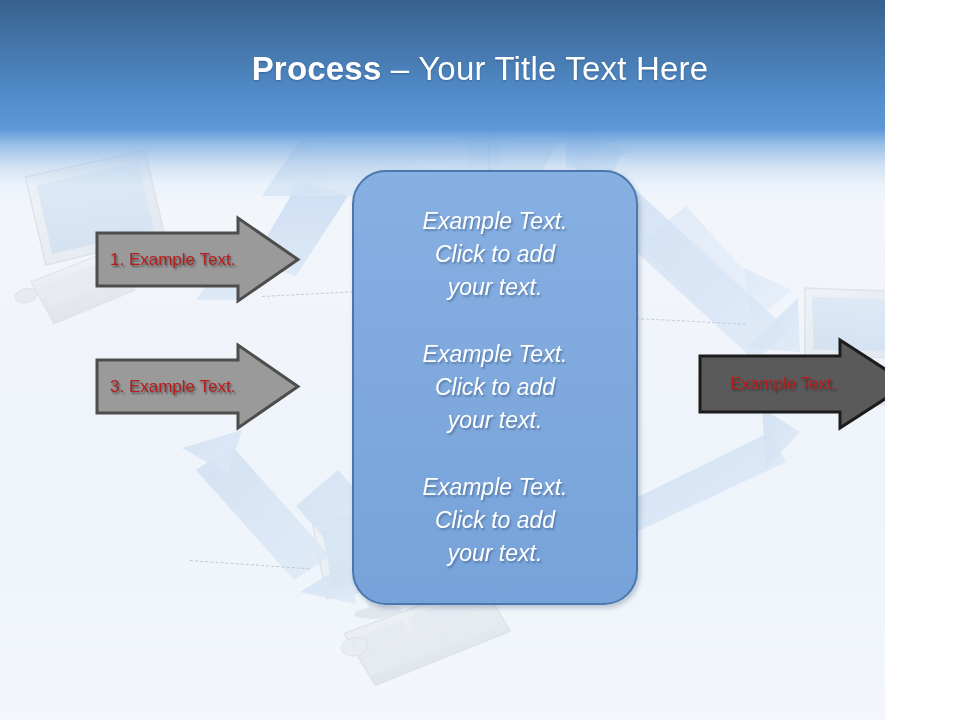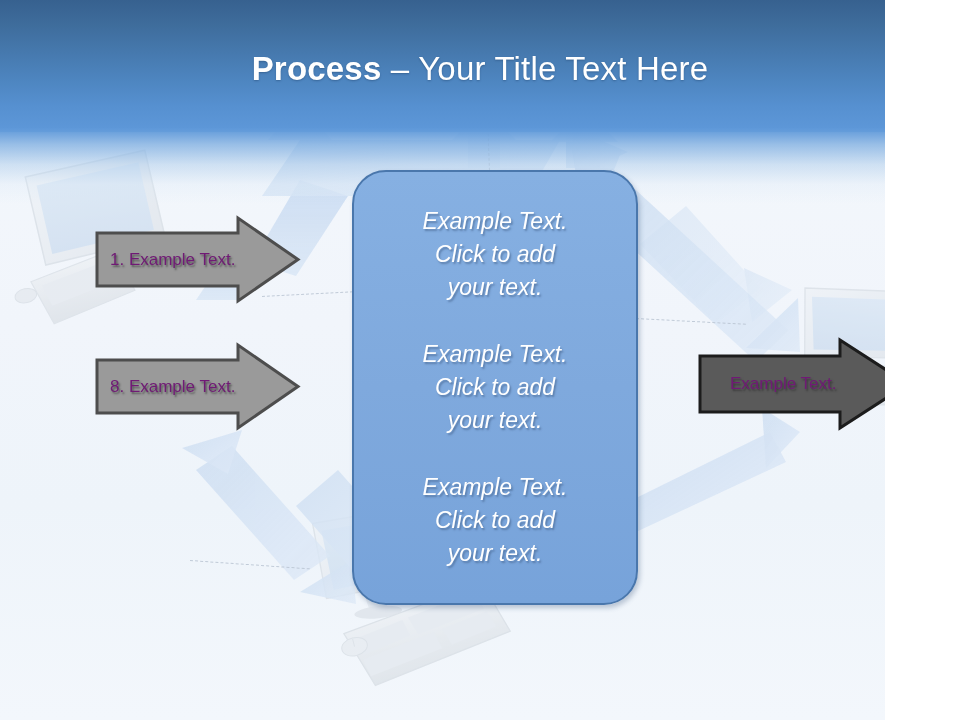--- a/index.html
+++ b/index.html
@@ -111,21 +111,21 @@
     box-sizing: border-box;
   }
   .arrow-svg {
     position: absolute;
     left: 0; top: 0;
     overflow: visible;
   }
   .arrow-label {
     position: relative;
     z-index: 2;
-    color: #701a75;
+    color: #b91c1c;
     font-size: 17px;
     line-height: 20px;
     text-shadow: 1.5px 1.5px 2px rgba(40,40,40,0.6);
     white-space: nowrap;
   }
 
   #arrow-1 { left: 95px; top: 216px;  width: 205px; height: 87px; }
   #arrow-2 { left: 95px; top: 343px;  width: 205px; height: 87px; }
   #arrow-3 { left: 95px; top: 470px;  width: 205px; height: 87px; }
   #arrow-out { left: 698px; top: 338px; width: 212px; height: 92px; }
@@ -313,21 +313,21 @@
     <svg class="arrow-svg" width="205" height="87" viewBox="0 0 205 87">
       <polygon points="2,17 143,17 143,2 203,43.5 143,85 143,70 2,70" fill="#9a9a9a" stroke="#4d4d4d" stroke-width="3" stroke-linejoin="miter"></polygon>
     </svg>
     <span class="arrow-label">1. Example Text.</span>
   </div>
 
   <div class="arrow-box" id="arrow-2">
     <svg class="arrow-svg" width="205" height="87" viewBox="0 0 205 87">
       <polygon points="2,17 143,17 143,2 203,43.5 143,85 143,70 2,70" fill="#9a9a9a" stroke="#4d4d4d" stroke-width="3" stroke-linejoin="miter"></polygon>
     </svg>
-    <span class="arrow-label">8. Example Text.</span>
+    <span class="arrow-label">3. Example Text.</span>
   </div>
 
 
   <div class="arrow-box" id="arrow-out">
     <svg class="arrow-svg" width="212" height="92" viewBox="0 0 212 92">
       <polygon points="2,18 142,18 142,2 210,46 142,90 142,74 2,74" fill="#5a5a5a" stroke="#1c1c1c" stroke-width="3" stroke-linejoin="miter"></polygon>
     </svg>
     <span class="arrow-label">Example Text.</span>
   </div>
 

